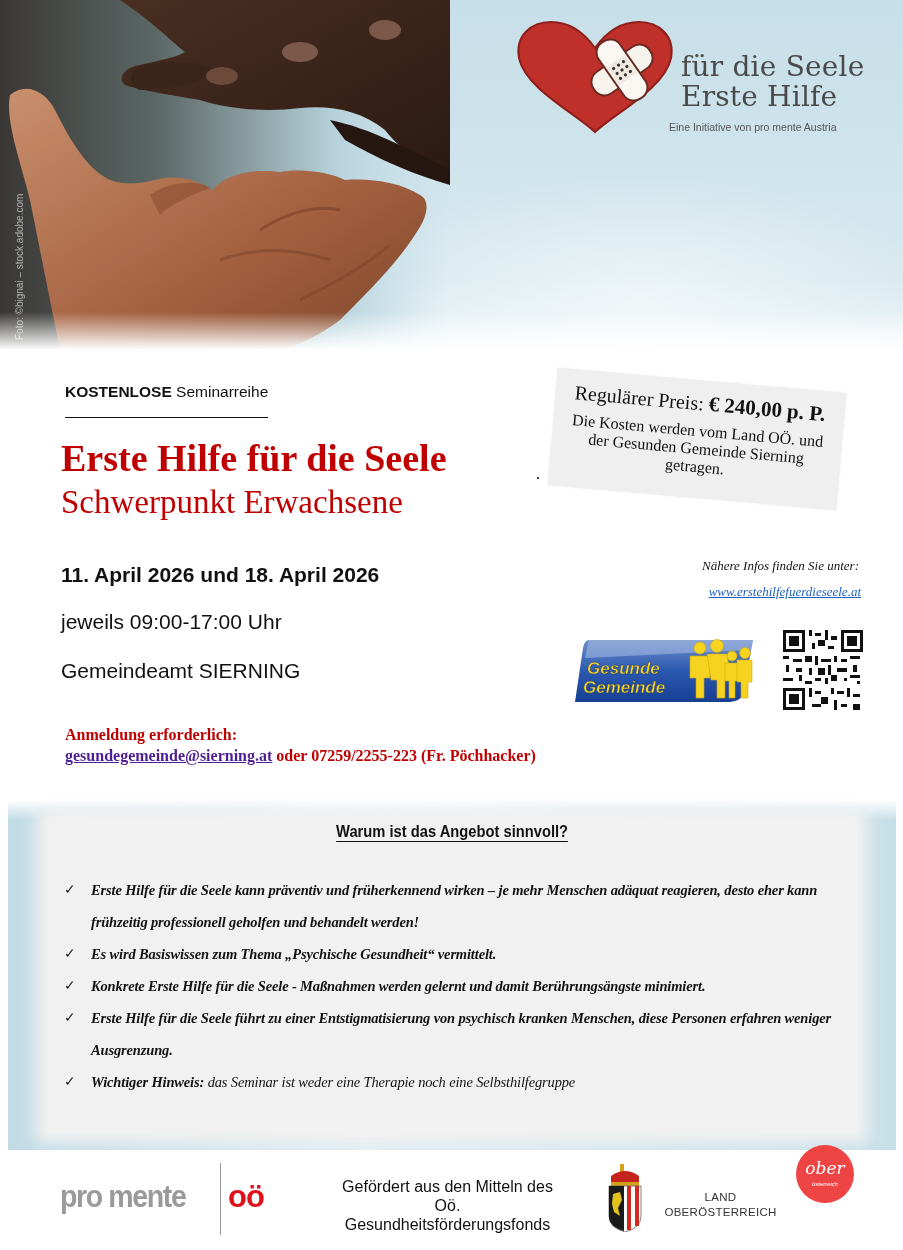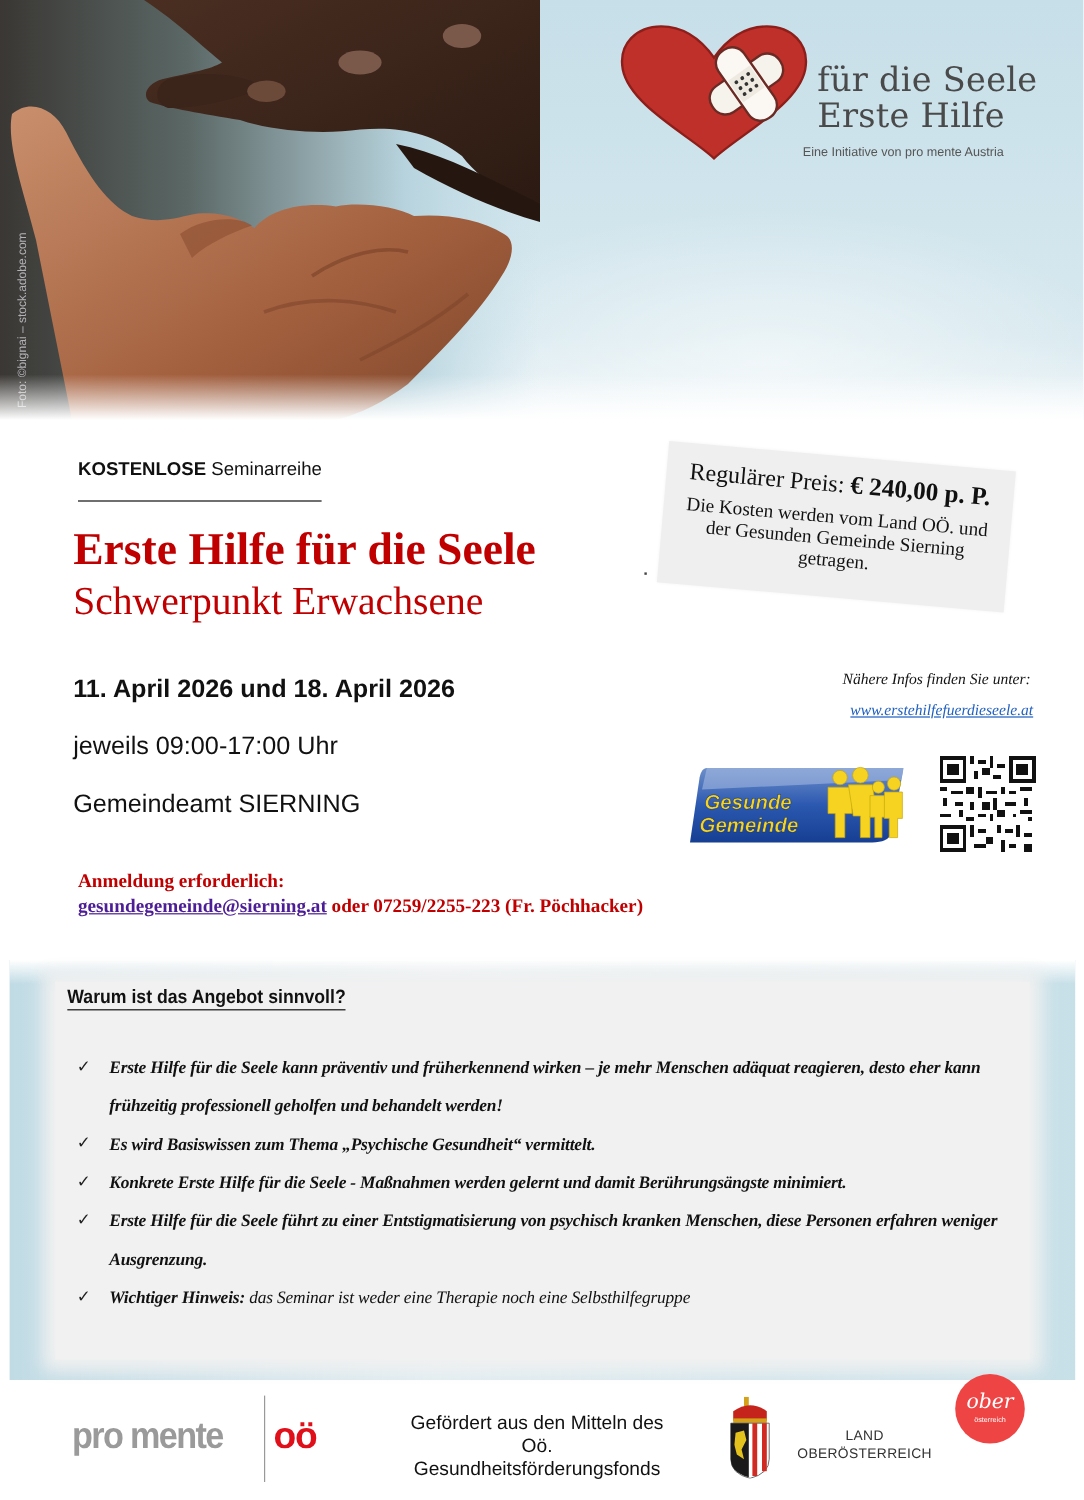--- a/index.html
+++ b/index.html
@@ -91,21 +91,21 @@
     }
     .benefits-frame::before {
       content: ""; position: absolute; left: 0; right: 0; top: 0; height: 20px;
       background: linear-gradient(180deg, #ffffff, rgba(255,255,255,0));
     }
     .benefits-box {
       position: absolute; left: 46px; top: 818px; width: 812px; height: 315px;
       background: #f1f1f1; box-shadow: 0 0 14px 10px #f1f1f1;
     }
     .benefits-title {
-      position: absolute; left: 0; right: 0; top: 5px; 
+      position: absolute; left: 0; right: 0; top: 5px; text-align: center;
       font-family: "Liberation Sans", sans-serif; font-size: 16px; font-weight: bold; color: #111;
     }
     .benefits-title span { border-bottom: 1.5px solid #111; line-height: 18px; display: inline-block; transform: scaleX(0.92); }
     .benefit-list { position: absolute; left: 18px; top: 56px; width: 790px; list-style: none; }
     .benefit-item { position: relative; padding-left: 27px; font-style: italic; font-weight: bold; font-size: 14.5px; line-height: 32px; color: #111; letter-spacing: -0.15px; }
     .benefit-item .check { position: absolute; left: 0; top: 0; font-style: normal; font-weight: normal; font-size: 14px; color: #222; }
     .benefit-item .plain { font-weight: normal; }
 
     
     .pm-logo { position: absolute; left: 60px; top: 1163px; width: 215px; height: 72px; }

